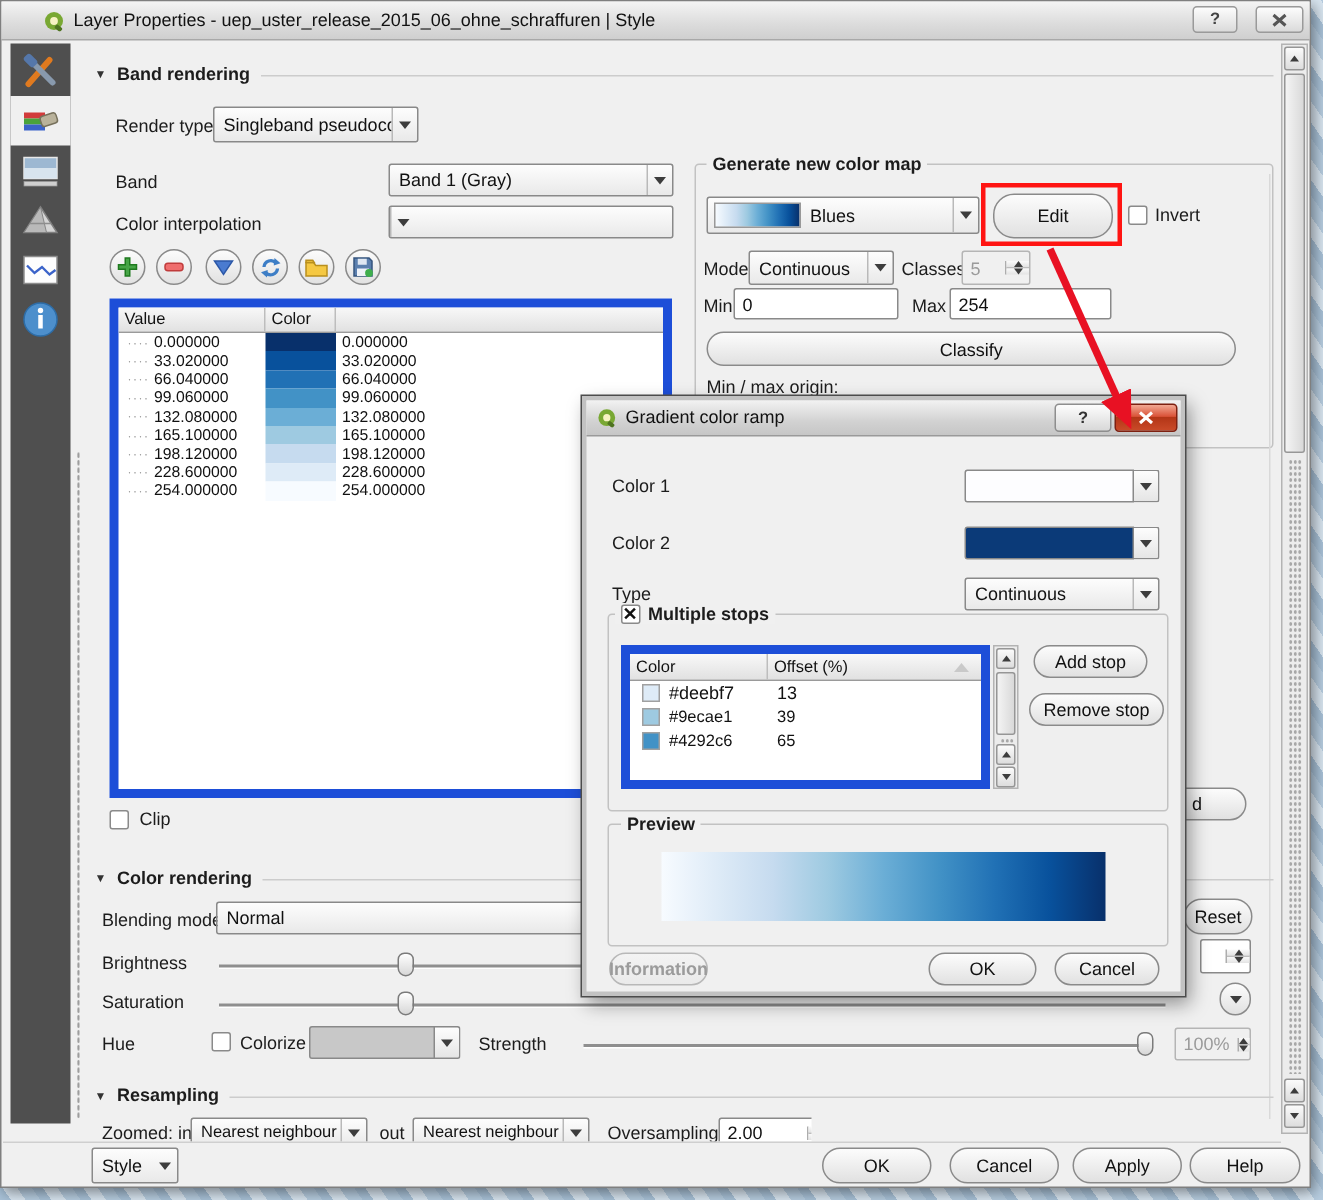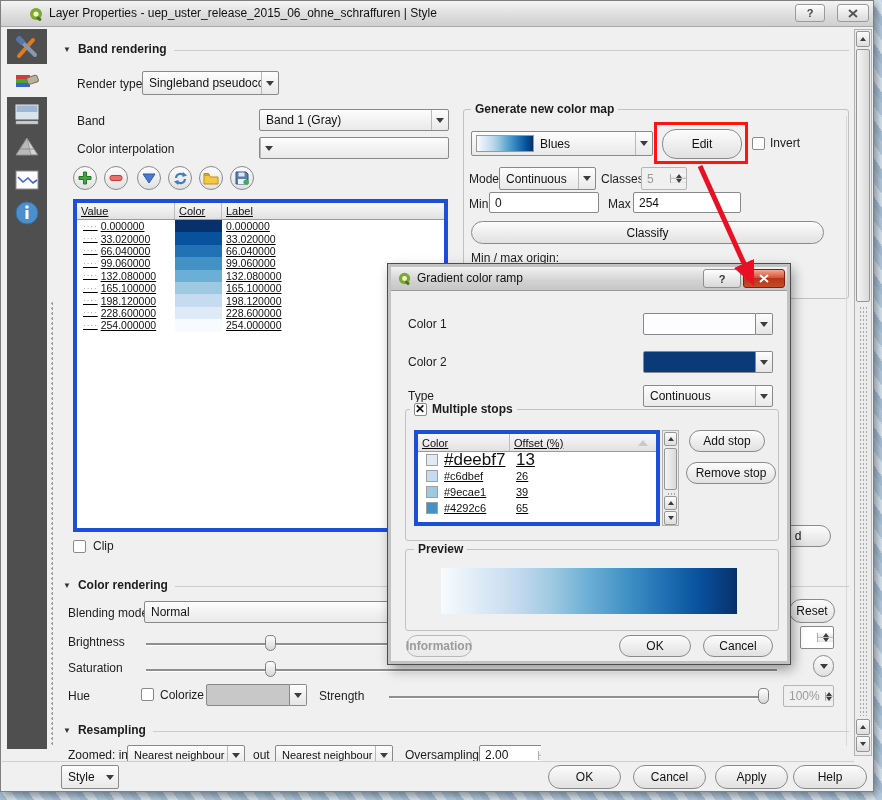--- a/index.html
+++ b/index.html
@@ -43,21 +43,21 @@
   .spin{padding:0;}
   .spin .txt{flex:1;padding:0 5px;display:flex;align-items:center;}
   .spin-col{width:16px;border-left:1px solid #adadad;display:flex;flex-direction:column;}
   .spin-col .sc{flex:1;display:flex;align-items:center;justify-content:center;background:linear-gradient(#fafafa,#e3e3e3);}
   .spin-col .sc:first-child{border-bottom:1px solid #bdbdbd;}
   .inp.disabled{background:#f0f0f0;color:#9b9b9b;border-color:#b5b5b5;}
   .cb{position:absolute;width:13px;height:13px;border:1px solid #8a8a8a;border-radius:2px;background:#fff;}
   .cb.checked::after{content:"\2715";position:absolute;left:0px;top:-2px;font-size:12px;font-weight:bold;color:#111;}
   .gbox{position:absolute;border:1px solid #c2c2c2;border-radius:3px;}
   .gtitle{position:absolute;font-size:12px;font-weight:bold;color:#1c1c1c;background:#f0f0f0;padding:0 4px;white-space:nowrap;}
-  .vtable{position:absolute;background:#fff;border:4px solid #1d4ed8;overflow:hidden;text-decoration:underline;}
+  .vtable{position:absolute;background:#fff;border:6px solid #1d4ed8;overflow:hidden;}
   .vt-head{display:flex;background:linear-gradient(#f8f8f8,#e1e1e1);border-bottom:1px solid #9a9a9a;font-size:11px;color:#111;}
   .vt-head .c{padding:2px 4px;border-right:1px solid #bdbdbd;display:flex;align-items:center;}
   .vt-row{display:flex;align-items:center;font-size:10.5px;color:#111;}
   .tree-dots{color:#9a9a9a;font-size:8px;letter-spacing:1px;margin:0 3px 0 6px;}
   .slider-track{position:absolute;height:2px;background:#8f8f8f;box-shadow:0 1px 0 #ffffff;}
   .thumb{position:absolute;width:11px;height:16px;border:1px solid #7b7b7b;border-radius:5px 5px 6px 6px;
     background:linear-gradient(#fefefe,#d7d7d7);}
   .sb{position:absolute;background:#ececec;border:1px solid #b3b3b3;}
   .sb-btn{position:absolute;left:1px;width:14px;border:1px solid #969696;border-radius:2px;
     background:linear-gradient(#fbfbfb,#dddddd);display:flex;align-items:center;justify-content:center;}
@@ -217,21 +217,20 @@
         <rect x="3.5" y="1.5" width="6" height="4" fill="#dfe7f2"></rect>
         <rect x="3" y="8" width="8" height="5" fill="#eef2f8"></rect>
         <circle cx="11" cy="11" r="2.6" fill="#3fae4d"></circle>
       </svg>
     </div>
 
     <div class="vtable" style="left:72px;top:198px;width:375px;height:333px">
       <div class="vt-head">
         <span class="c" style="width:98px">Value</span>
         <span class="c" style="width:47px">Color</span>
-        <span class="c" style="flex:1;border-right:none">Label</span>
       </div>
       <div>
 
           <div class="vt-row" style="height:12.4px">
             <span style="width:98px;display:flex;align-items:center;overflow:hidden">
               <span class="tree-dots">····</span>
               <span>0.000000</span>
             </span>
             <span style="width: 47px; height: 12.4px; background: rgb(8, 48, 107);"></span>
             <span style="flex:1;padding-left:4px">0.000000</span>
@@ -535,35 +534,28 @@
       <div class="vtable" style="left:8px;top:20px;width:246px;height:96px">
         <div class="vt-head" style="height:18px">
           <span class="c" style="width:92px">Color</span>
           <span class="c" style="flex:1;border-right:none;position:relative">
             <span>Offset (%)</span>
             <i style="position:absolute;right:8px;top:6px;width:0;height:0;border-left:5px solid transparent;border-right:5px solid transparent;border-bottom:6px solid #c9c9c9"></i>
           </span>
         </div>
         <div>
 
-            <div class="vt-row" style="height:16px;font-size:17px">
+            <div class="vt-row" style="height:16px;font-size:12px">
               <span style="width:92px;display:flex;align-items:center">
                 <span style="width: 12px; height: 12px; border: 1px solid rgb(160, 160, 160); margin: 0px 6px 0px 8px; background: rgb(222, 235, 247);"></span>
                 <span>#deebf7</span>
               </span>
               <span style="flex:1;padding-left:6px">13</span>
             </div>
 
-            <div class="vt-row" style="height:16px;font-size:11px">
-              <span style="width:92px;display:flex;align-items:center">
-                <span style="width: 12px; height: 12px; border: 1px solid rgb(160, 160, 160); margin: 0px 6px 0px 8px; background: rgb(198, 219, 239);"></span>
-                <span>#c6dbef</span>
-              </span>
-              <span style="flex:1;padding-left:6px">26</span>
-            </div>
 
             <div class="vt-row" style="height:16px;font-size:11px">
               <span style="width:92px;display:flex;align-items:center">
                 <span style="width: 12px; height: 12px; border: 1px solid rgb(160, 160, 160); margin: 0px 6px 0px 8px; background: rgb(158, 202, 225);"></span>
                 <span>#9ecae1</span>
               </span>
               <span style="flex:1;padding-left:6px">39</span>
             </div>
 
 

